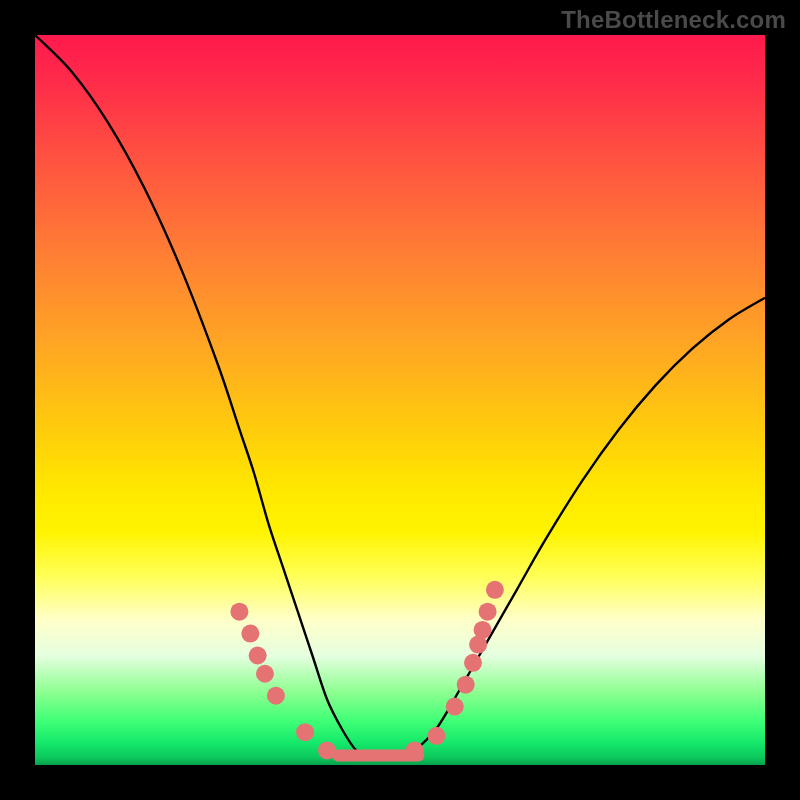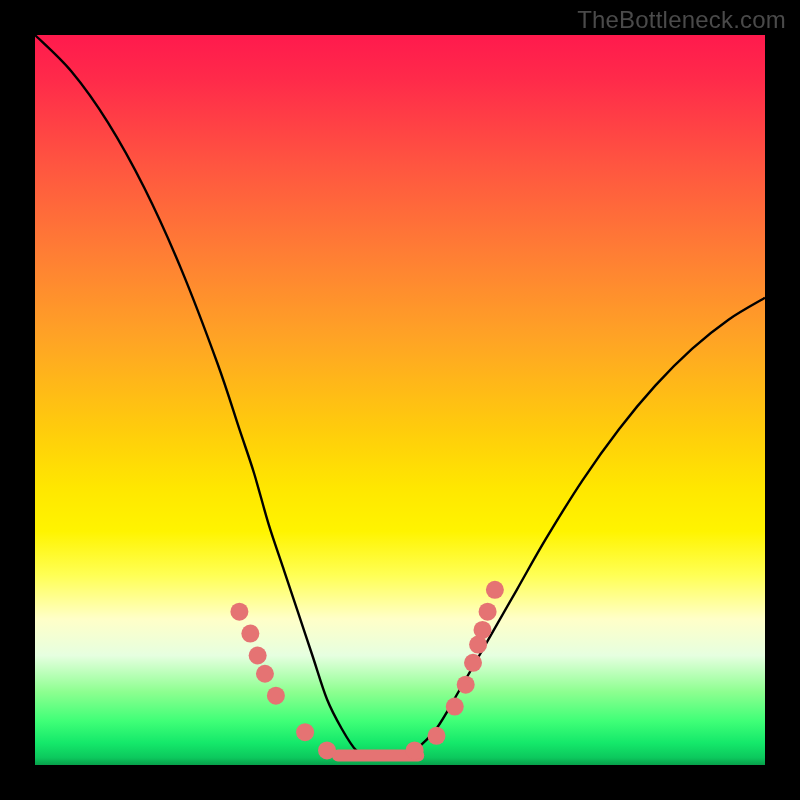--- a/index.html
+++ b/index.html
@@ -43,21 +43,21 @@
       #0cc85d 99%,
       #07a04a 100%
     );
   }
   .attribution {
     position: absolute;
     top: 6px;
     right: 14px;
     color: #4a4a4a;
     font-size: 24px;
-    font-weight: 400;
+    font-weight: 700;
     letter-spacing: 0.2px;
     user-select: none;
   }
   svg.overlay {
     position: absolute;
     top: 35px;
     left: 35px;
     width: 730px;
     height: 730px;
     overflow: visible;

